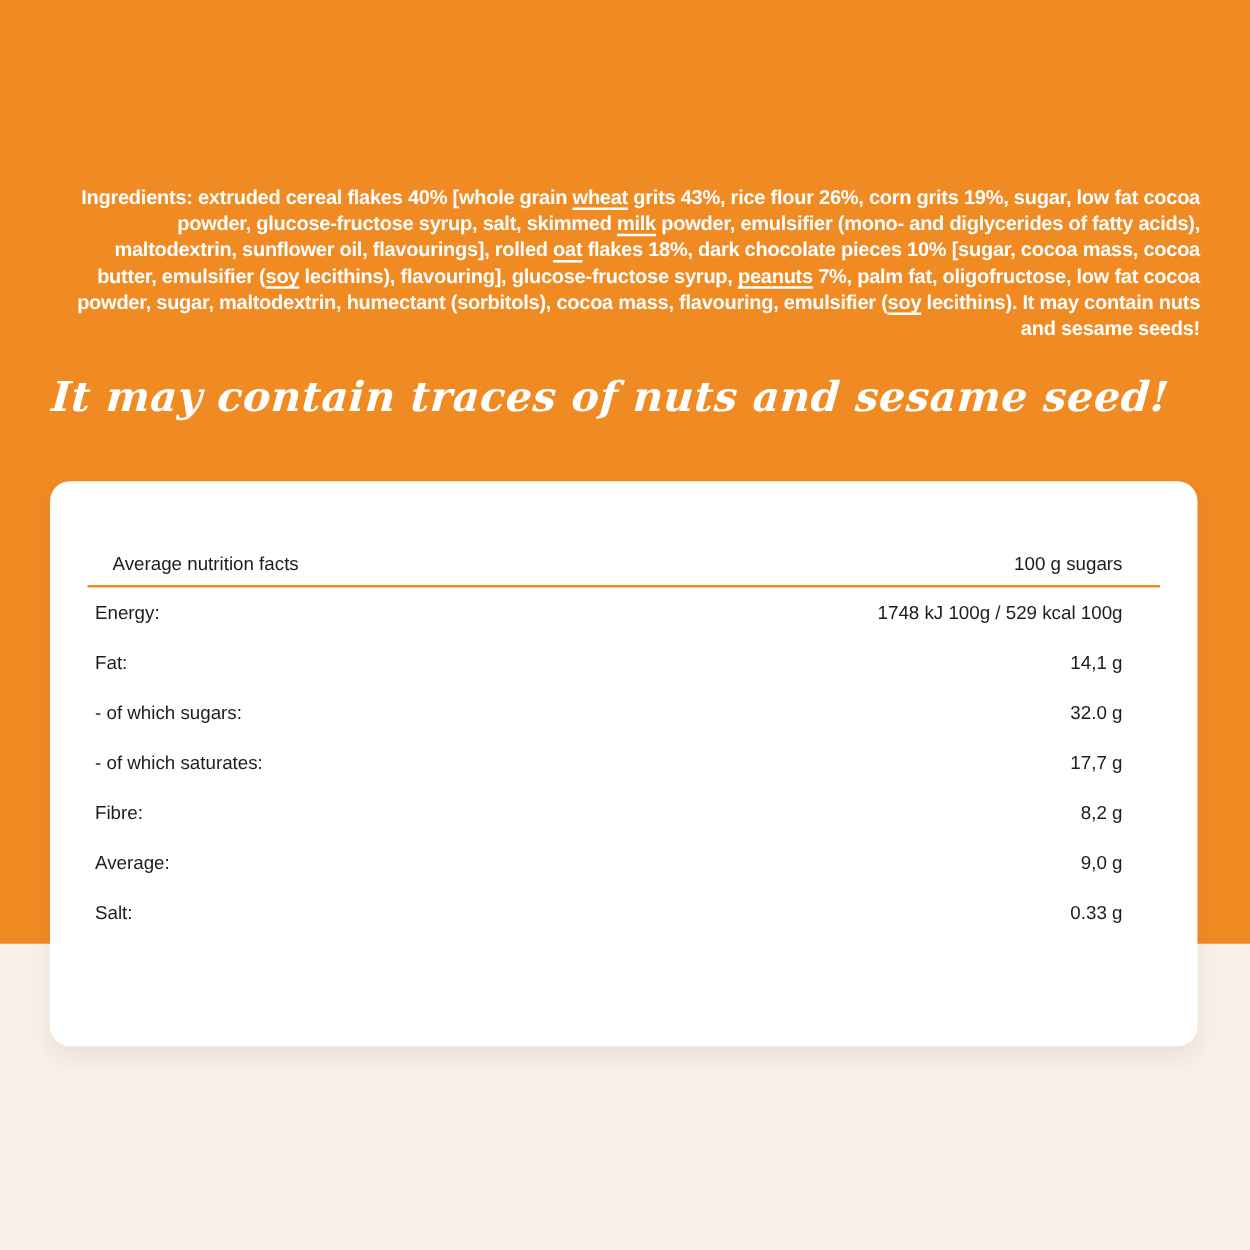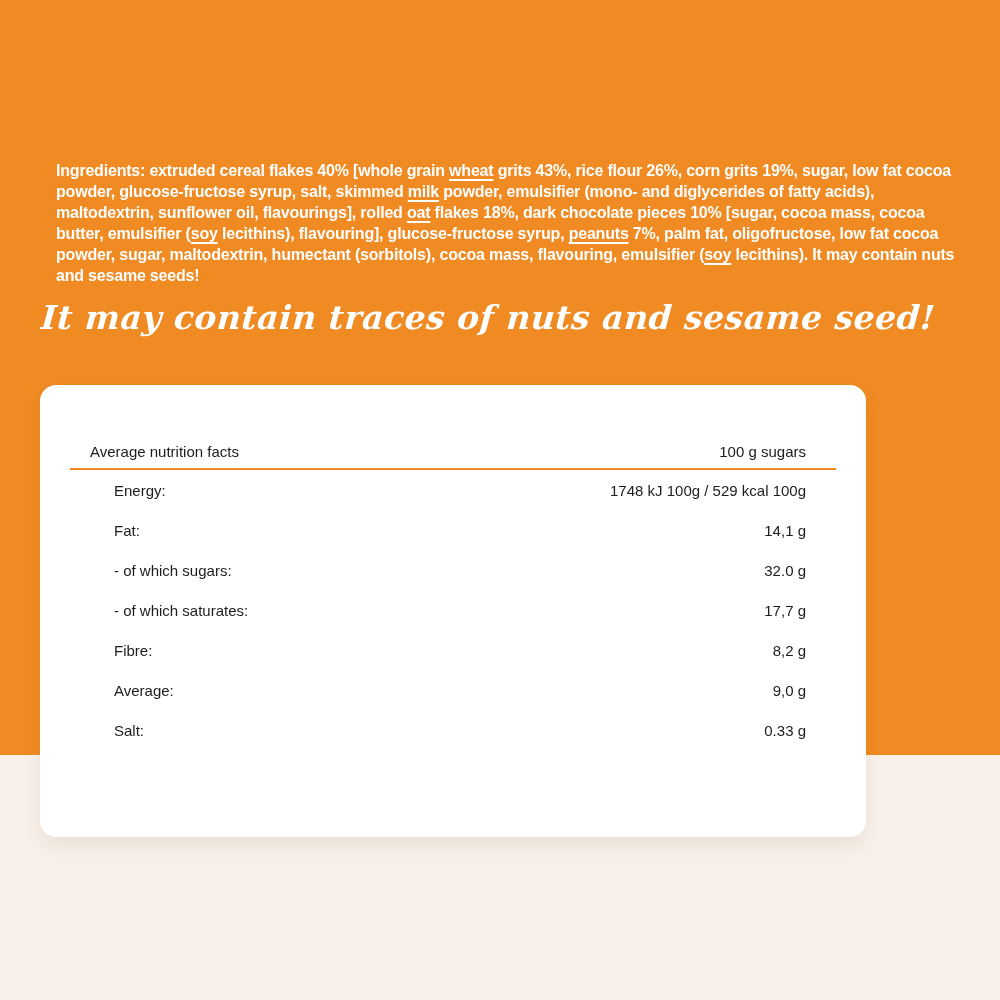--- a/index.html
+++ b/index.html
@@ -25,26 +25,27 @@
   .orange-band {
     position: absolute;
     left: 0; top: 0;
     width: 1000px; height: 755px;
     background: var(--orange);
   }
   .ingredients {
     position: absolute;
     left: 40px; top: 144px;
     width: 916px;
-    margin: 16px;
+    margin: 4px;
     color: var(--text-light);
     font-size: 16px;
     line-height: 21px;
     font-weight: 700;
     letter-spacing: -0.2px;
+    text-align: right;
   }
   .ingredients .u {
     text-decoration: underline;
     text-underline-offset: 3px;
     text-decoration-thickness: 2px;
   }
   .script-note {
     position: absolute;
     left: 40px; top: 298px;
     color: var(--text-light);
@@ -53,21 +54,21 @@
     font-weight: 700;
     font-size: 33px;
     letter-spacing: 0.5px;
     transform: skewX(-4deg);
     transform-origin: left bottom;
     white-space: nowrap;
   }
   .card {
     position: absolute;
     left: 40px; top: 385px;
-    width: 826px; height: 452px;
+    width: 918px; height: 452px;
     background: var(--card);
     border-radius: 16px;
     box-shadow: 0 10px 18px rgba(90, 60, 20, 0.08);
   }
   .card-header {
     display: flex;
     justify-content: space-between;
     align-items: flex-start;
     padding: 59px 60px 0 50px;
     font-size: 15px;
@@ -78,21 +79,21 @@
     height: 2px;
     background: var(--orange);
     margin: 8px 30px 0 30px;
   }
   .rows { width: 100%; }
   .row {
     display: flex;
     justify-content: space-between;
     align-items: center;
     height: 40px;
-    padding: 0 60px 0 74px;
+    padding: 0 60px 0 36px;
     font-size: 15px;
     color: var(--text-dark);
   }
 </style>
 </head>
 <body>
 
 <div class="page">
   <div class="orange-band"></div>
 

